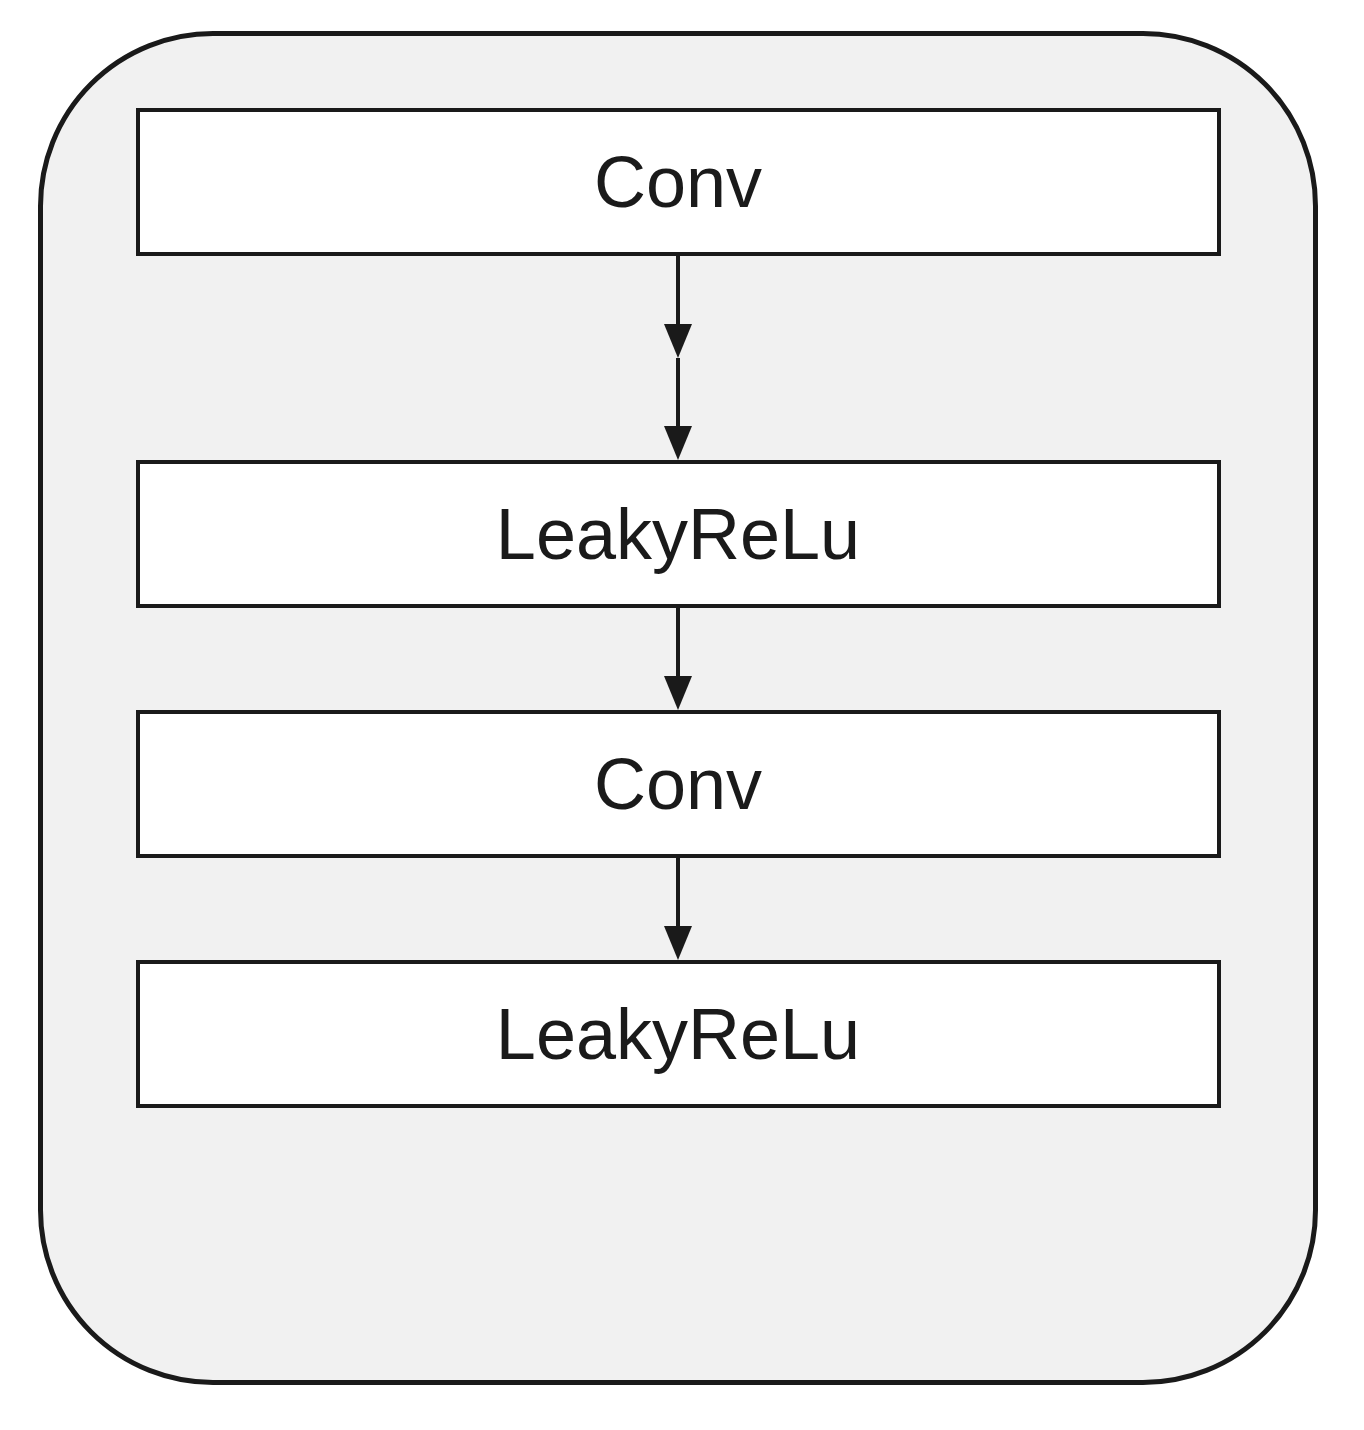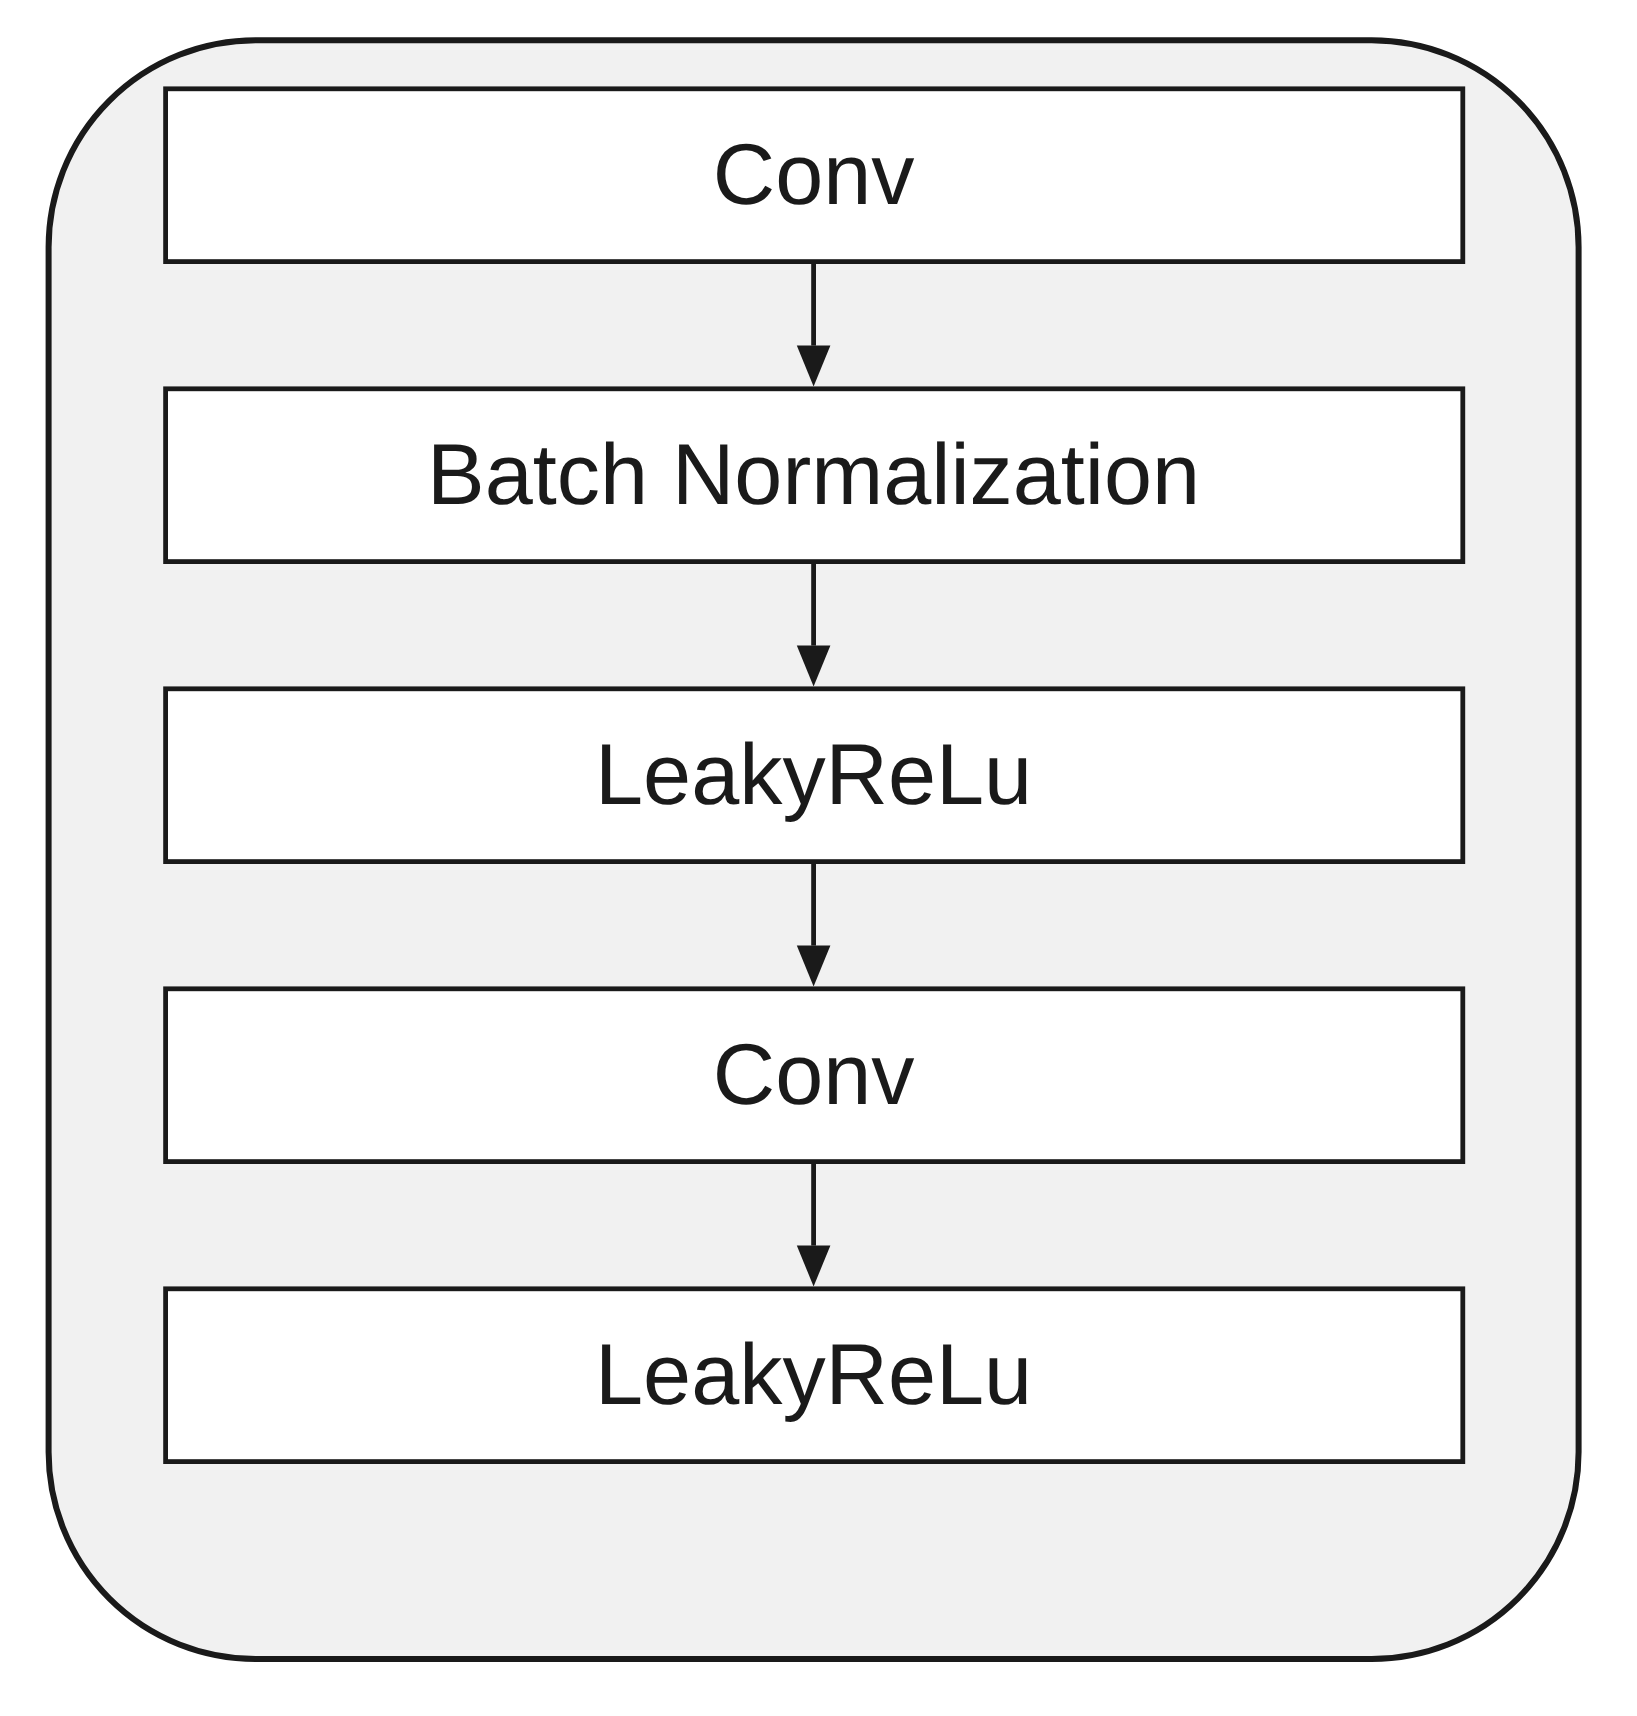--- a/index.html
+++ b/index.html
@@ -21,21 +21,21 @@
     top: 31px;
     width: 1280px;
     height: 1354px;
     background: var(--container-fill, #f1f1f1);
     border: 5px solid var(--container-border, #1a1a1a);
     border-radius: 175px;
     box-sizing: border-box;
     display: flex;
     flex-direction: column;
     align-items: center;
-    padding-top: 36px;
+    padding-top: 72px;
   }
   .box {
     width: 1085px;
     height: 148px;
     box-sizing: border-box;
     background: var(--box-fill, #ffffff);
     border: 4px solid var(--box-border, #1a1a1a);
     display: flex;
     align-items: center;
     justify-content: center;
@@ -78,23 +78,20 @@
 
     <div class="box">
       <span class="box-label">Conv</span>
     </div>
 
     <div class="arrow">
       <div class="arrow-line"></div>
       <div class="arrow-head"></div>
     </div>
 
-    <div class="box">
-      <span class="box-label">Batch Normalization</span>
-    </div>
 
     <div class="arrow">
       <div class="arrow-line"></div>
       <div class="arrow-head"></div>
     </div>
 
     <div class="box">
       <span class="box-label">LeakyReLu</span>
     </div>
 

